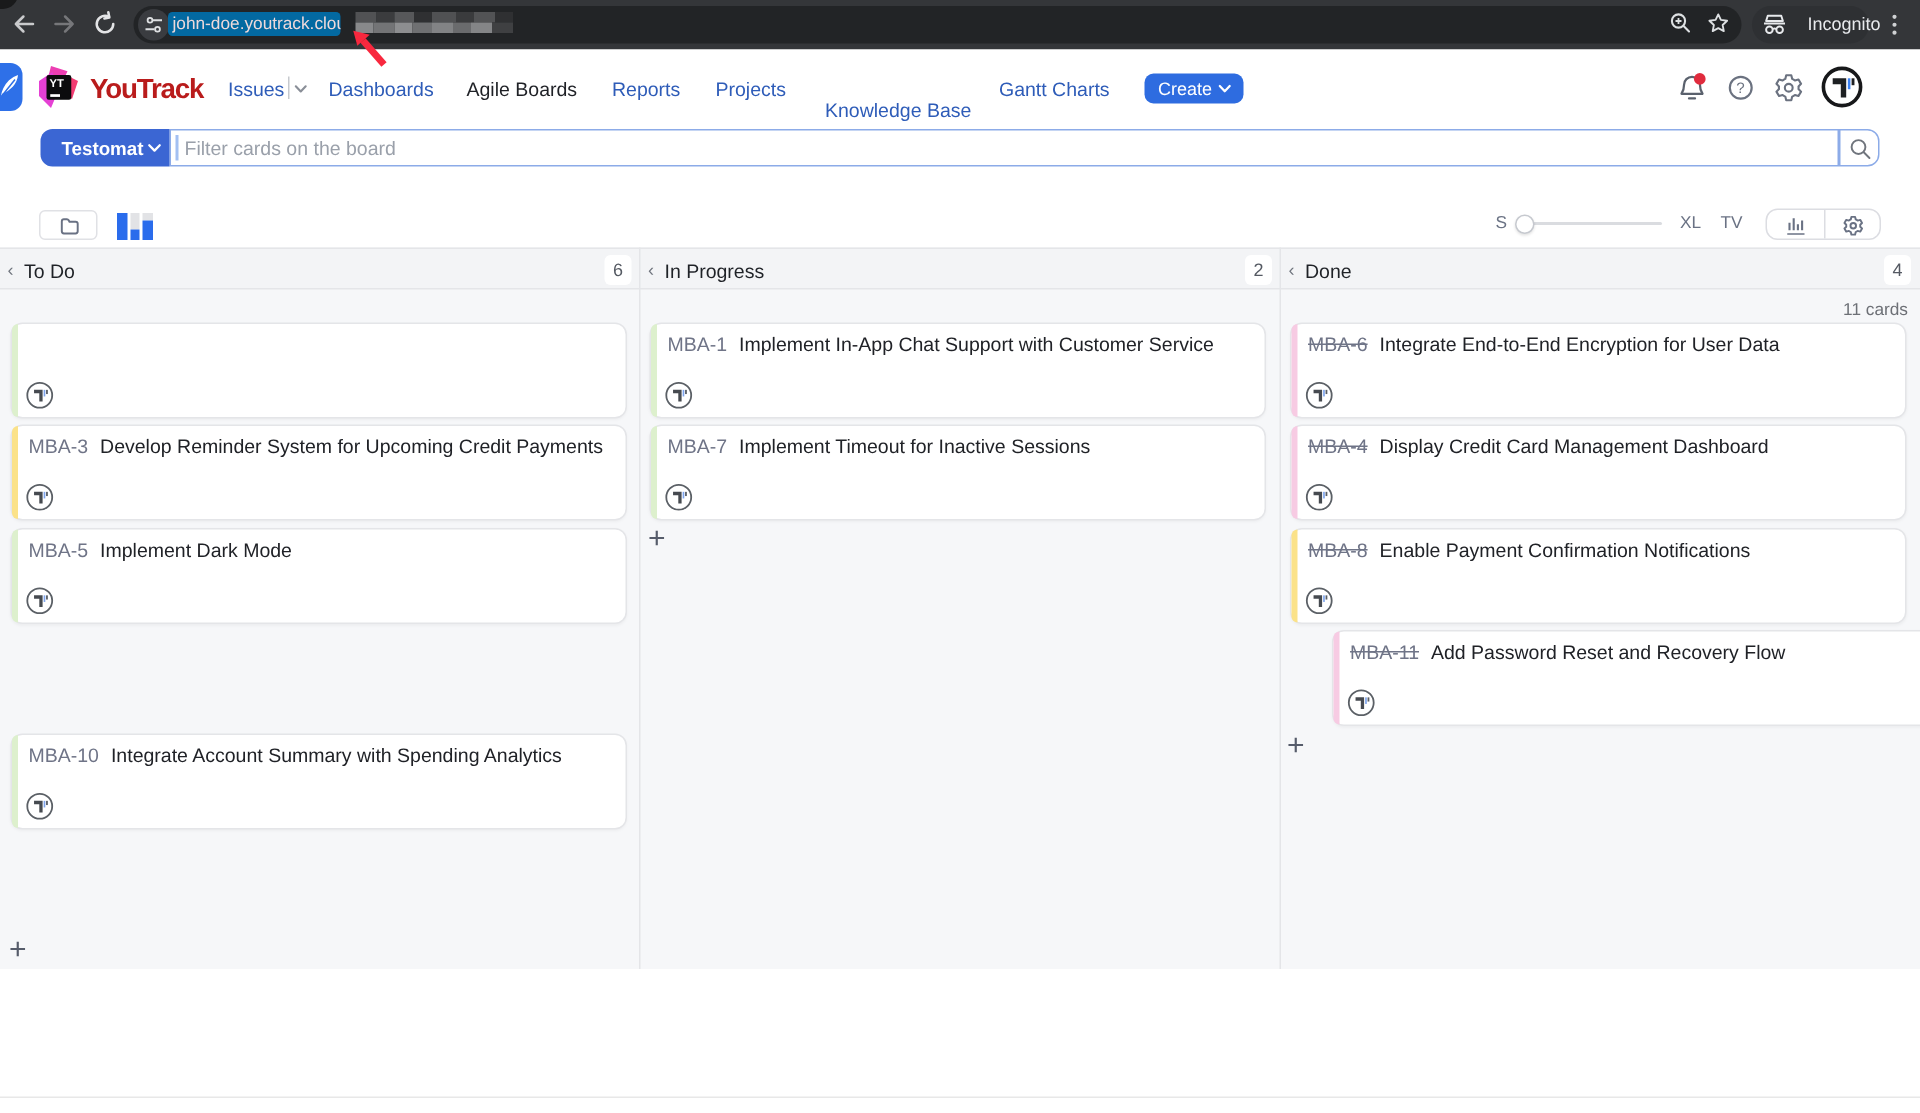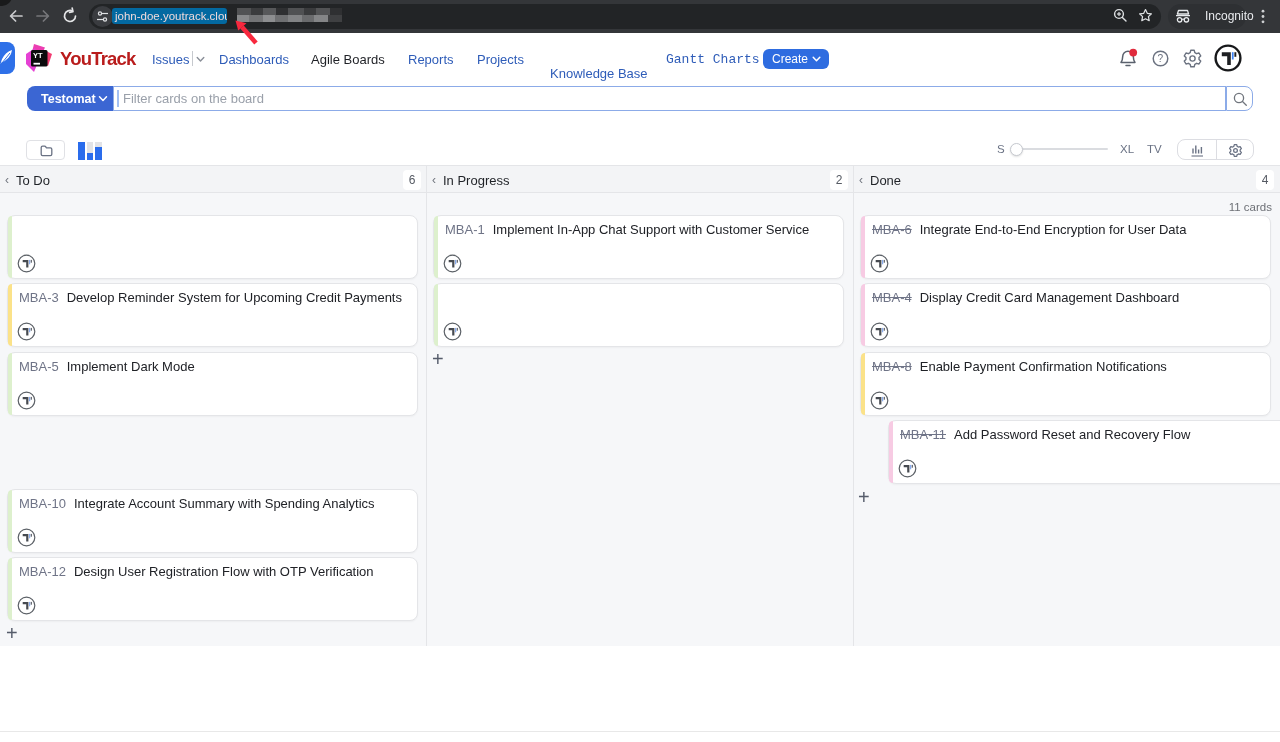--- a/index.html
+++ b/index.html
@@ -179,21 +179,21 @@
     <div class="nav" style="left:152px;">Issues</div>
     <div class="abs" style="left:191.5px; top:51px; width:1px; height:15px; background:#c6c9ce;"></div>
     <svg class="abs" style="left:196px; top:56px;" width="9" height="7" viewBox="0 0 9 7">
       <path d="M1.2 1.5 L4.5 5 L7.8 1.5" fill="none" stroke="#8a8f98" stroke-width="1.4" stroke-linecap="round" stroke-linejoin="round"></path>
     </svg>
     <div class="nav" style="left:219px;">Dashboards</div>
     <div class="nav active" style="left:311px;">Agile Boards</div>
     <div class="nav" style="left:408px;">Reports</div>
     <div class="nav" style="left:477px;">Projects</div>
     <div class="nav" style="left:550px;margin-top:14px;">Knowledge Base</div>
-    <div class="nav" style="left:666px;font-family:Liberation Mono, monospace;">Gantt Charts</div>
+    <div class="nav" style="left:666px;">Gantt Charts</div>
     <div id="createbtn">Create</div>
     <svg class="abs" style="left:812px; top:56px;" width="9" height="7" viewBox="0 0 9 7">
       <path d="M1.2 1.3 L4.5 4.8 L7.8 1.3" fill="none" stroke="#fff" stroke-width="1.5" stroke-linecap="round" stroke-linejoin="round"></path>
     </svg>
     <svg class="abs" style="left:1118px; top:47px;" width="22" height="23" viewBox="0 0 22 23">
       <path d="M10 4.2 A5.3 5.3 0 0 1 15.3 9.5 Q15.3 13 17 15.5 L3 15.5 Q4.7 13 4.7 9.5 A5.3 5.3 0 0 1 10 4.2 Z" fill="none" stroke="#5a616d" stroke-width="1.5" stroke-linejoin="round"></path>
       <line x1="8" y1="18.6" x2="12" y2="18.6" stroke="#5a616d" stroke-width="1.5" stroke-linecap="round"></line>
       <circle cx="15.2" cy="5.6" r="3.9" fill="#e02b3d"></circle>
     </svg>
     <svg class="abs" style="left:1152px; top:50px;" width="17" height="17" viewBox="0 0 21 21">
@@ -300,37 +300,31 @@
         <use href="#minilogo"></use>
       </svg>
     </div>
   <div class="card" style="left:7px; top:489px;">
       <div class="stripe st-g"></div>
     <div class="line"><span class="id">MBA-10</span><span class="ttl">Integrate Account Summary with Spending Analytics</span></div>
     <svg class="av" viewBox="0 0 19 19">
         <use href="#minilogo"></use>
       </svg>
     </div>
-  <div class="card" style="left:7px; top:557px;">
-      <div class="stripe st-g"></div>
-    <div class="line"><span class="id">MBA-12</span><span class="ttl">Design User Registration Flow with OTP Verification</span></div>
-    <svg class="av" viewBox="0 0 19 19">
-        <use href="#minilogo"></use>
-      </svg>
-    </div>
 
   <div class="card" style="left:433px; top:215px;">
       <div class="stripe st-g"></div>
     <div class="line"><span class="id">MBA-1</span><span class="ttl">Implement In-App Chat Support with Customer Service</span></div>
     <svg class="av" viewBox="0 0 19 19">
         <use href="#minilogo"></use>
       </svg>
     </div>
   <div class="card" style="left:433px; top:283px;">
       <div class="stripe st-g"></div>
+    <div class="line"><span class="id">MBA-7</span><span class="ttl">Implement Timeout for Inactive Sessions</span></div>
     <svg class="av" viewBox="0 0 19 19">
         <use href="#minilogo"></use>
       </svg>
     </div>
 
   <div class="card" style="left:860px; top:215px;">
       <div class="stripe st-p"></div>
     <div class="line"><span class="id done">MBA-6</span><span class="ttl">Integrate End-to-End Encryption for User Data</span></div>
     <svg class="av" viewBox="0 0 19 19">
         <use href="#minilogo"></use>

